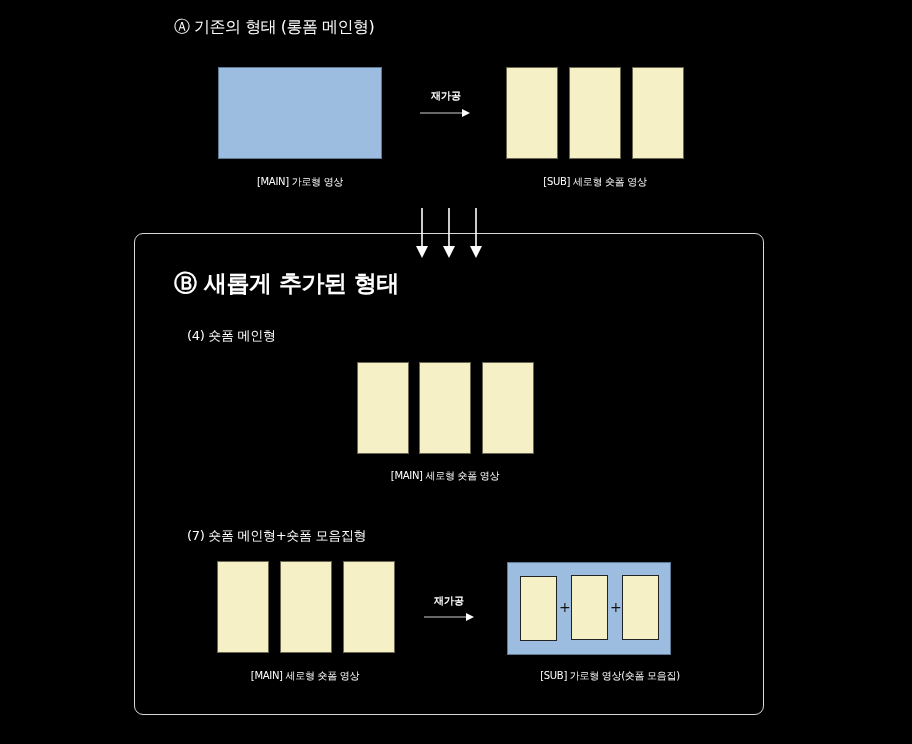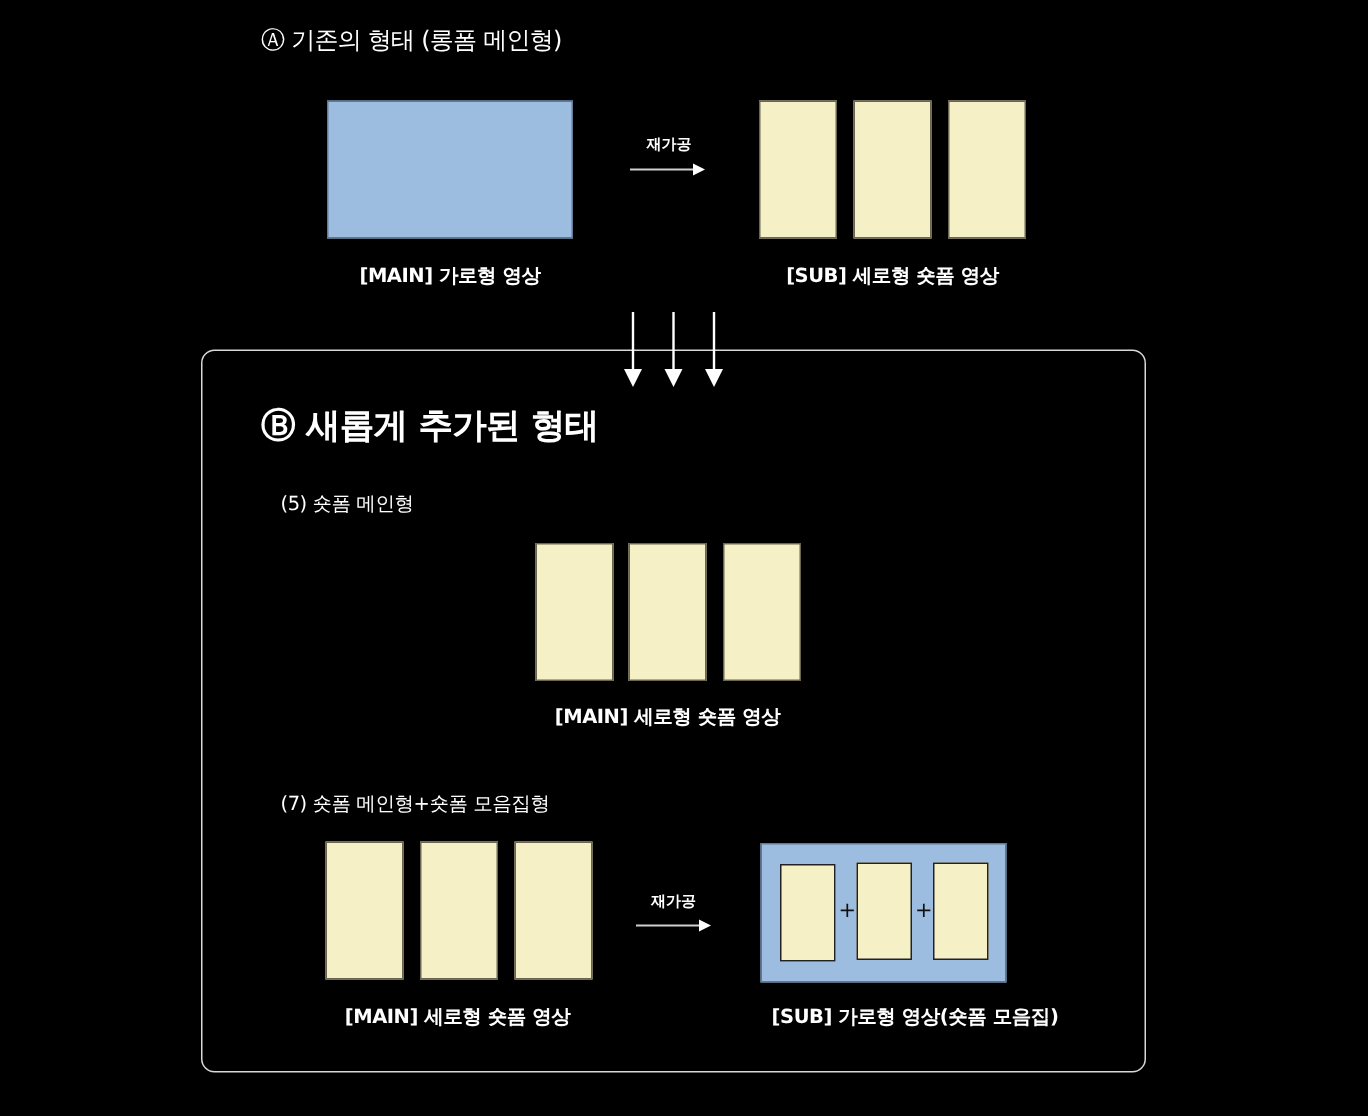--- a/index.html
+++ b/index.html
@@ -2,21 +2,21 @@
 <html><head>
 <meta charset="utf-8">
 <style>
   html, body { margin: 0; padding: 0; background: #000; }
   body { width: 912px; height: 744px; position: relative; overflow: hidden;
          font-family: "DejaVu Sans", "Liberation Sans", sans-serif; color: #fff; }
   .abs { position: absolute; }
   .title-a { left: 174px; top: 17px; font-size: 16px; font-weight: normal; white-space: nowrap; letter-spacing: -0.5px; }
   .title-b { left: 174px; top: 268px; font-size: 23px; font-weight: bold; white-space: nowrap; letter-spacing: -0.5px; }
   .sub-title { font-size: 13px; white-space: nowrap; letter-spacing: -0.3px; }
-  .caption { font-size: 13px; font-weight: bold; white-space: nowrap; text-align: center; letter-spacing: -0.3px; }
+  .caption { font-size: 10px; font-weight: normal; white-space: nowrap; text-align: center; letter-spacing: -0.3px; }
   .rect-blue { background: #9dbde0; border: 1px solid #5f7a96; box-sizing: border-box; }
   .rect-yellow { background: #f6f0c7; border: 1px solid #6b6650; box-sizing: border-box; }
   .rect-yellow-dark { background: #f6f0c7; border: 1.5px solid #222; box-sizing: border-box; }
   .frame { left: 134px; top: 233px; width: 630px; height: 482px; border: 1.2px solid #d8d8d8; border-radius: 9px; box-sizing: border-box; }
   .arrow-label { font-size: 10px; font-weight: bold; white-space: nowrap; text-align: center; }
   .plus { font-size: 14px; color: #111; line-height: 14px; }
   svg { position: absolute; overflow: visible; }
 </style>
 </head>
 <body>
@@ -48,21 +48,21 @@
   </g>
   <g fill="#ffffff">
     <polygon points="6,40 18,40 12,52"></polygon>
     <polygon points="33,40 45,40 39,52"></polygon>
     <polygon points="60,40 72,40 66,52"></polygon>
   </g>
 </svg>
 
 <div class="abs title-b">Ⓑ 새롭게 추가된 형태</div>
 
-<div class="abs sub-title" style="left:187px; top:327px;">(5) 숏폼 메인형</div>
+<div class="abs sub-title" style="left:187px; top:327px;">(4) 숏폼 메인형</div>
 
 <div class="abs rect-yellow" style="left:357px; top:362px; width:52px; height:92px;"></div>
 <div class="abs rect-yellow" style="left:419px; top:362px; width:52px; height:92px;"></div>
 <div class="abs rect-yellow" style="left:482px; top:362px; width:52px; height:92px;"></div>
 
 <div class="abs caption" style="left:345px; top:469px; width:200px;">[MAIN] 세로형 숏폼 영상</div>
 
 <div class="abs sub-title" style="left:187px; top:527px;">(7) 숏폼 메인형+숏폼 모음집형</div>
 
 <div class="abs rect-yellow" style="left:217px; top:561px; width:52px; height:92px;"></div>

